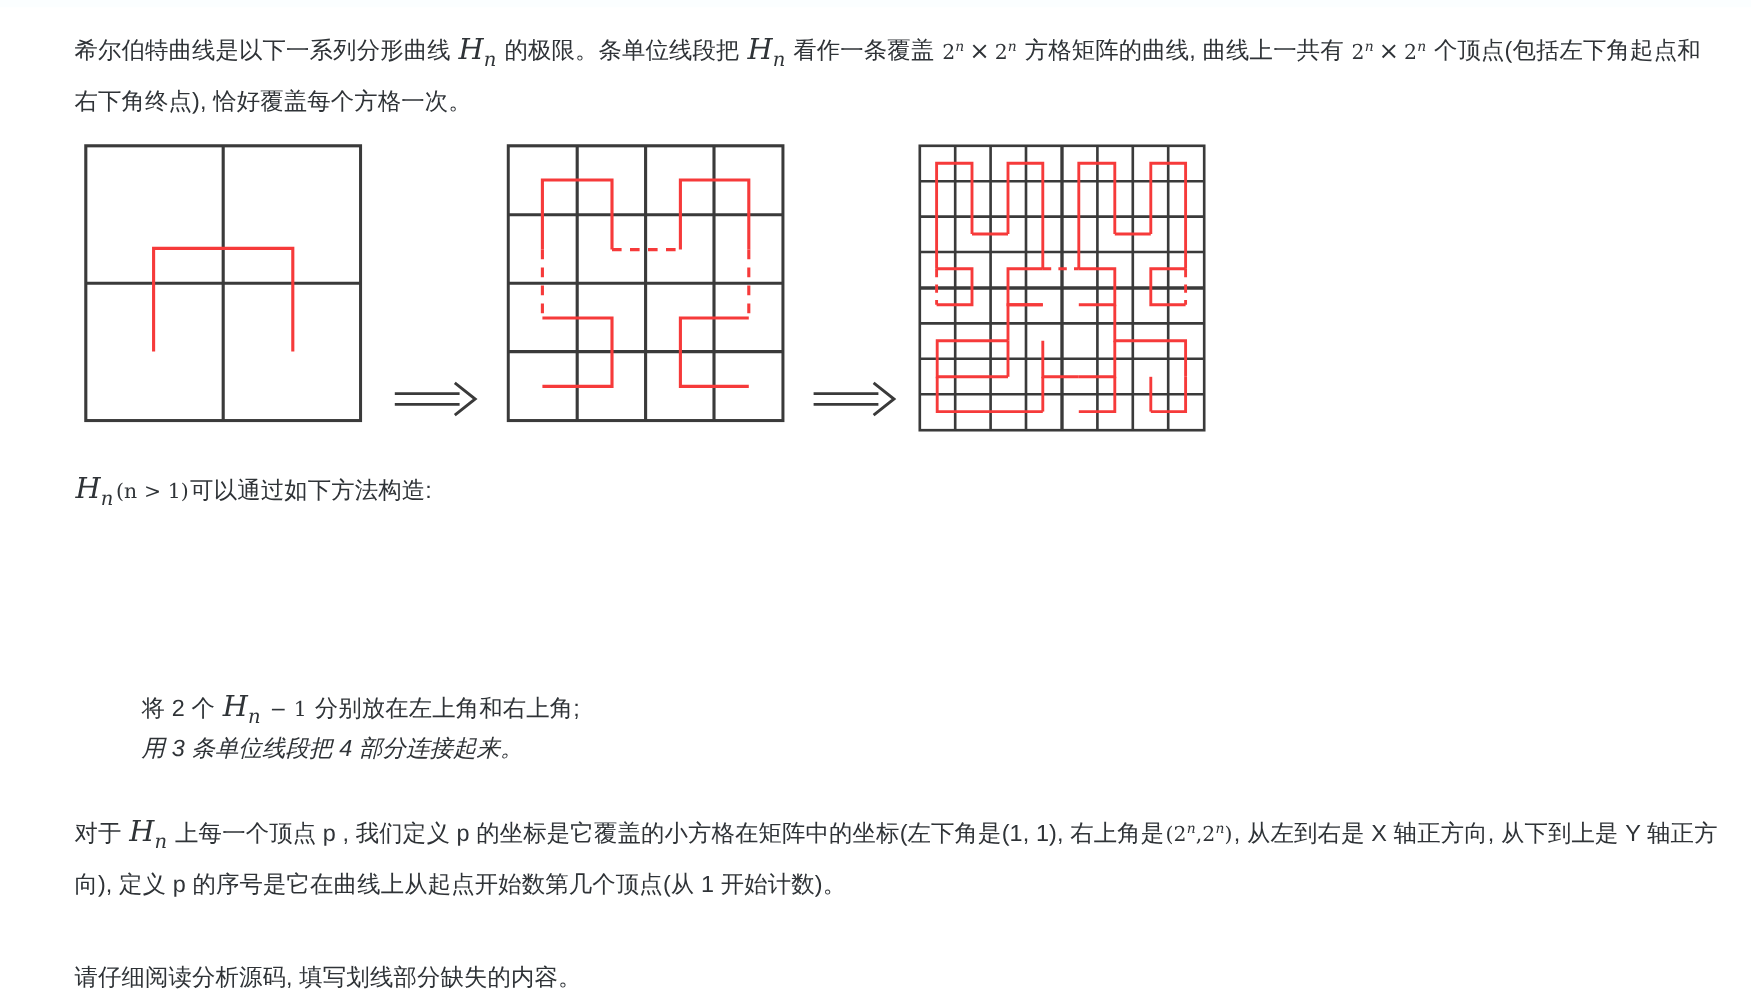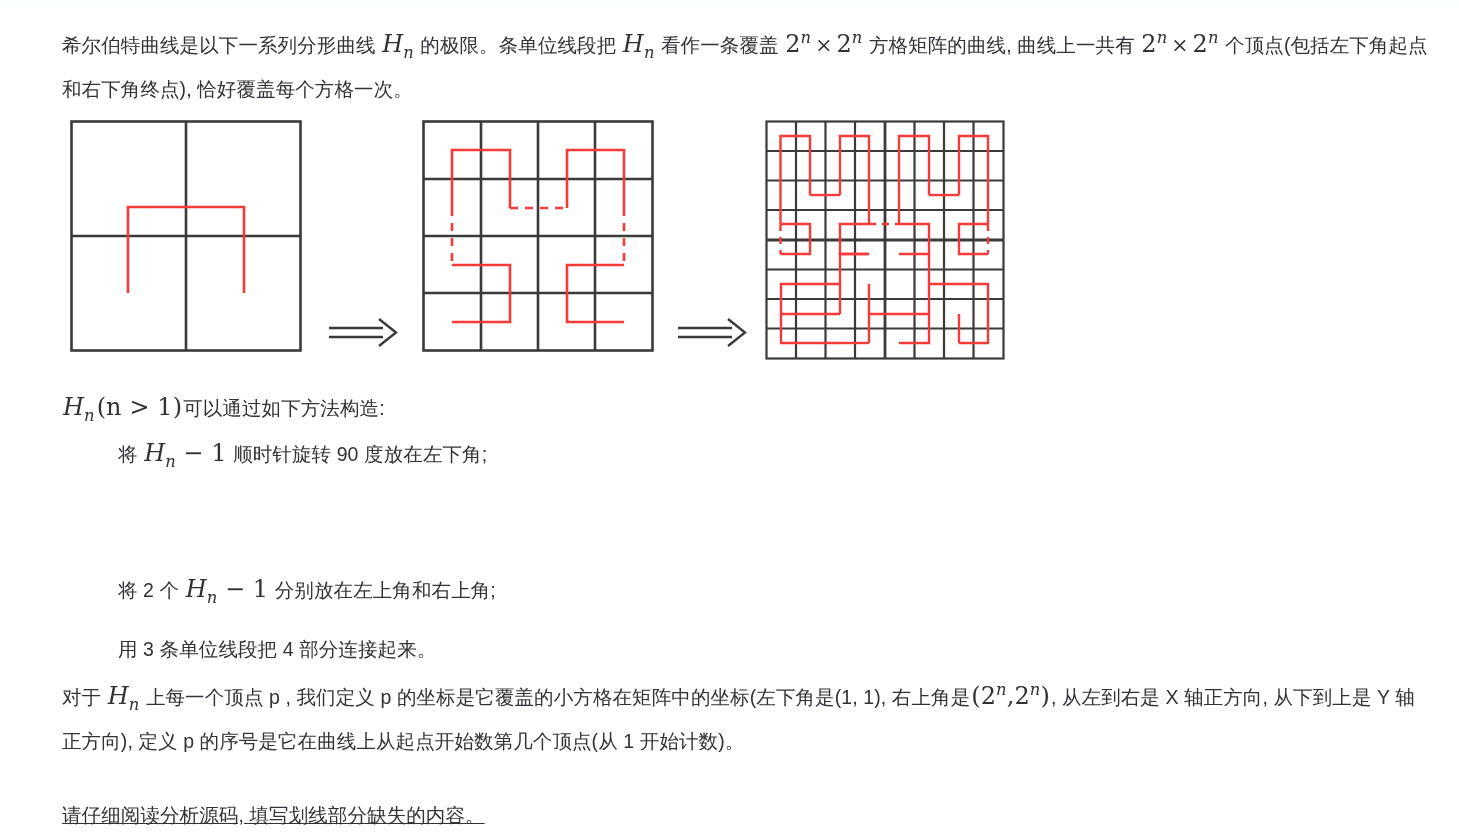--- a/index.html
+++ b/index.html
@@ -38,36 +38,36 @@
     letter-spacing: 0.1px;
     color: #2f3337;
     white-space: normal;
   }
   .p-intro   { left: 62px; top: 20px;  width: 1372px; }
   .p-constr  { left: 62px; top: 379px; width: 1000px; margin-top: 10px; }
   .bullet    { left: 118px; width: 1000px; }
   .b1 { top: 435px; }
   .b2 { top: 492px; }
   .b3 { top: 549px; margin-top: 22px; }
-  .b4 { top: 631px; }
+  .b4 { top: 606px; font-style: italic; }
   .p-def     { left: 62px; top: 672px; width: 1372px; }
   .p-prog    { left: 62px; top: 745px; width: 1372px; }
-  .p-read    { left: 62px; top: 797px; width: 1372px; text-decoration: underline; }
+  .p-read    { left: 62px; top: 797px; width: 1372px; }
 
   
   .m {
     font-family: "DejaVu Serif", "Liberation Serif", serif;
     font-style: italic;
     font-size: 24px;
     padding: 0 1px;
   }
   .mu {
     font-family: "DejaVu Serif", "Liberation Serif", serif;
     font-style: normal;
-    font-size: 24px;
+    font-size: 17px;
     padding: 0 1px;
   }
   .m sub, .mu sub {
     font-size: 0.68em;
     font-style: italic;
   }
   .m sup, .mu sup {
     font-size: 0.68em;
     font-style: italic;
     vertical-align: super;
@@ -249,26 +249,20 @@
         </g>
       </svg>
     </div>
 
   </div>
 
   <div class="para p-constr">
     <span class="m"><span>H</span><sub>n</sub></span><span class="mu">(n &gt; 1)</span><span>可以通过如下方法构造:</span>
   </div>
 
-  <div class="para bullet b1">
-    <span>将</span>
-    <span class="m"><span>H</span><sub>n</sub></span>
-    <span class="mu">− 1</span>
-    <span>顺时针旋转 90 度放在左下角;</span>
-  </div>
 
 
   <div class="para bullet b3">
     <span>将 2 个</span>
     <span class="m"><span>H</span><sub>n</sub></span>
     <span class="mu">− 1</span>
     <span>分别放在左上角和右上角;</span>
   </div>
 
   <div class="para bullet b4">

